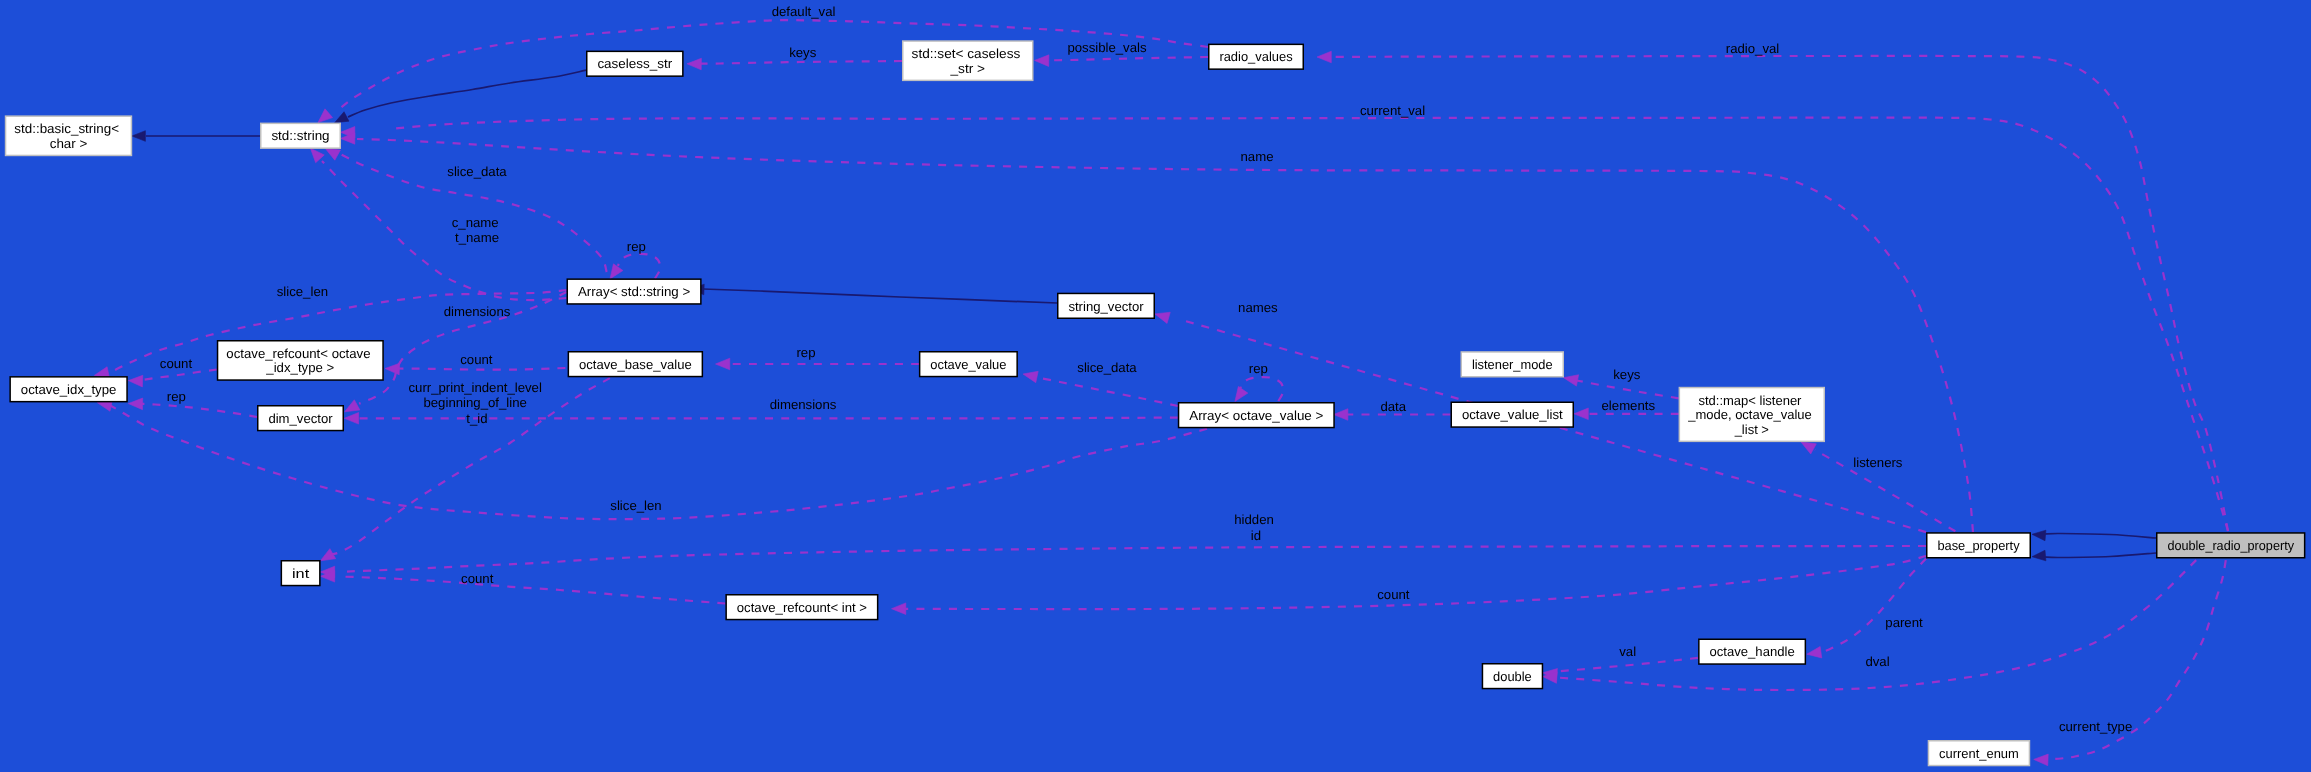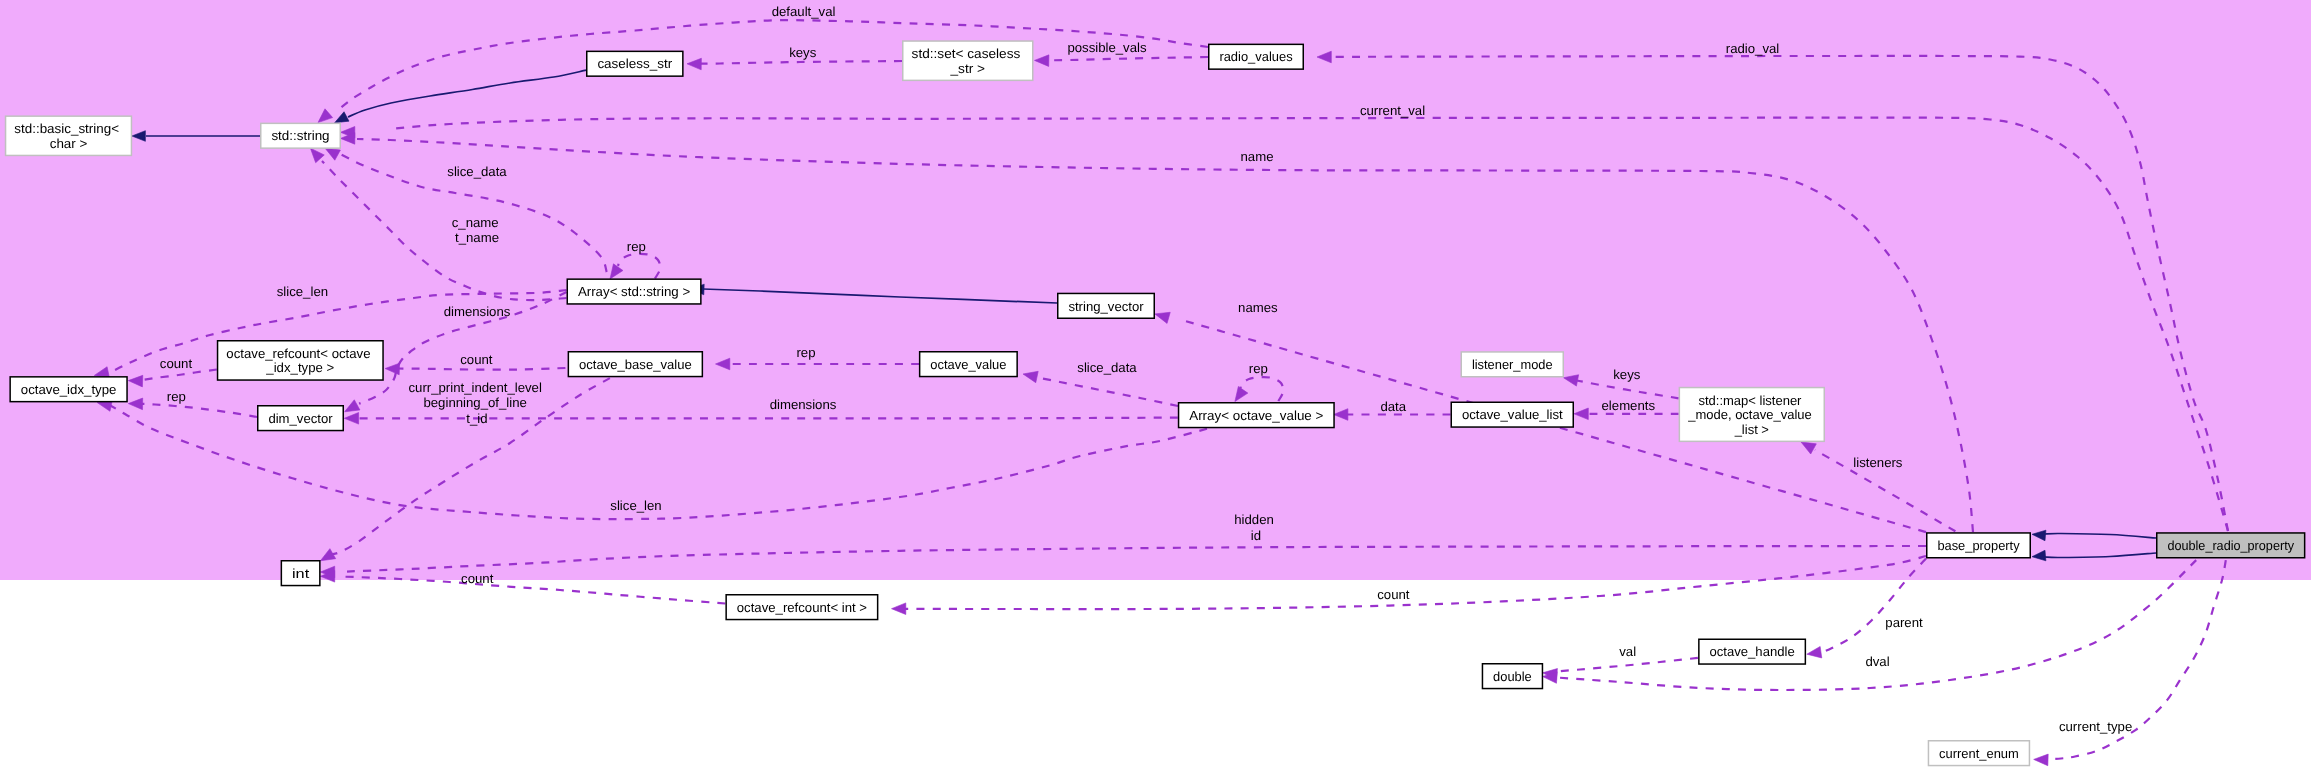--- a/index.html
+++ b/index.html
@@ -1,20 +1,20 @@
 <!DOCTYPE html>
 <html><head>
 <meta charset="utf-8">
 <title>double_radio_property collaboration diagram</title>
 <style>
   html,body{margin:0;padding:0;background:#ffffff;}
   body{width:2311px;height:772px;overflow:hidden;
        font-family:"Liberation Sans","DejaVu Sans",sans-serif;
        text-rendering:geometricPrecision;}
-  #diagram{position:absolute;left:0;top:0;width:2311px;height:580px;background:#f0abfc;}
+  #diagram{position:absolute;left:0;top:0;width:2311px;height:772px;background:#1d4ed8;}
   svg{display:block;shape-rendering:auto;}
   .node-label,.edge-label{
       font-family:"Liberation Sans","DejaVu Sans",sans-serif;
       font-size:13.2px;fill:#000000;}
   .edge-path{fill:none;}
   .assoc{stroke:#9a32cd;stroke-width:2.2;stroke-dasharray:8,8.2;}
   .inherit{stroke:#191970;stroke-width:1.7;}
   .node-box{stroke-width:1.5;}
 </style>
 </head>

